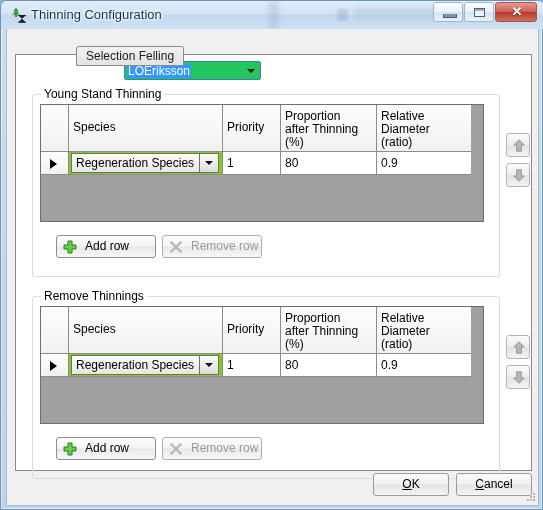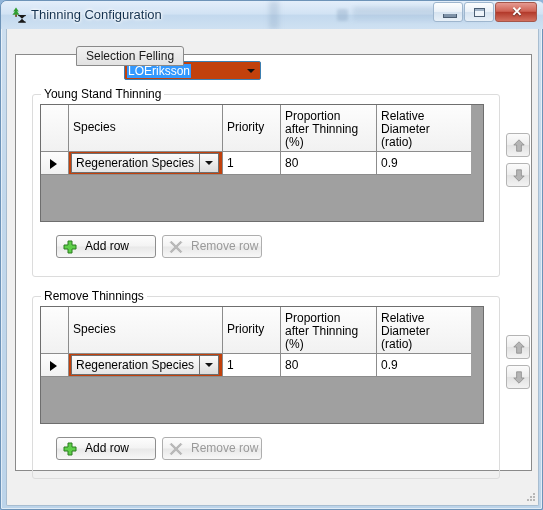--- a/index.html
+++ b/index.html
@@ -101,21 +101,21 @@
 
   #tabpage{
     position:absolute;left:8px;top:25px;width:517px;height:417px;
     box-sizing:border-box;background:#fff;border:1px solid #8a8a8a;
   }
 
   
   #model-label{position:absolute;left:21px;top:10px;font-size:12px;}
   #model-combo{
     position:absolute;left:108px;top:6px;width:137px;height:19px;
-    box-sizing:border-box;background:#c2410c;
+    box-sizing:border-box;background:#22c55e;
     border:1px solid #3c7fb1;border-radius:2px;
   }
   #model-value{
     position:absolute;left:2px;top:2px;height:14px;line-height:14px;
     padding:0 1px;background:#3399ff;color:#fff;font-size:12px;white-space:nowrap;
   }
   .combo-arrow-btn{
     position:absolute;right:1px;top:1px;width:16px;height:15px;
   }
   .tri-down{
@@ -165,21 +165,21 @@
     background:#fff;border-right:1px solid #8c8c8c;border-bottom:1px solid #8c8c8c;
     font-size:12px;line-height:22px;padding:0 4px;overflow:hidden;white-space:nowrap;
   }
   .dcell.sel{left:0;width:28px;padding:0;
     background:linear-gradient(to bottom,#fdfdfd 0%,#f1f1f1 100%);}
   .row-marker{
     position:absolute;left:9px;top:7px;width:0;height:0;
     border-top:5px solid transparent;border-bottom:5px solid transparent;
     border-left:7px solid #000;
   }
-  .dcell.c-species{left:28px;width:154px;padding:0;background:#c2410c;}
+  .dcell.c-species{left:28px;width:154px;padding:0;background:#84cc16;}
   .cell-combo{
     position:absolute;left:2px;top:1px;width:148px;height:20px;
     box-sizing:border-box;border:1px solid #6e6e6e;
     background:linear-gradient(to bottom,#fcfcfc 0%,#e6e6e6 100%);
   }
   .cell-combo-text{
     position:absolute;left:4px;top:0;height:18px;line-height:18px;font-size:12px;
     white-space:nowrap;
   }
   .cell-combo-btn{
@@ -432,20 +432,28 @@
       <div class="side-btn" style="left:490px;top:310px;">
         <div class="arrow-down">
           <svg width="12" height="13" viewBox="0 0 12 13">
             <path d="M6 12.2 L.8 7 H3.6 V.8 H8.4 V7 H11.2 Z" fill="#b5b5b5" stroke="#8d8d8d" stroke-width=".8" stroke-linejoin="round"></path>
           </svg>
         </div>
       </div>
 
     </div>
 
+    <div id="bottombar">
+      <div class="dlgbtn" id="btn-ok">
+        <span class="mnem">O</span><span>K</span>
+      </div>
+      <div class="dlgbtn" id="btn-cancel">
+        <span class="mnem">C</span><span>ancel</span>
+      </div>
+    </div>
 
     <div id="resize-grip">
       <svg width="12" height="12" viewBox="0 0 12 12">
         <g fill="#8a8a8a">
           <rect x="9" y="1" width="2" height="2"></rect>
           <rect x="6" y="4" width="2" height="2"></rect>
             <rect x="9" y="4" width="2" height="2"></rect>
           <rect x="3" y="7" width="2" height="2"></rect>
             <rect x="6" y="7" width="2" height="2"></rect>
             <rect x="9" y="7" width="2" height="2"></rect>

